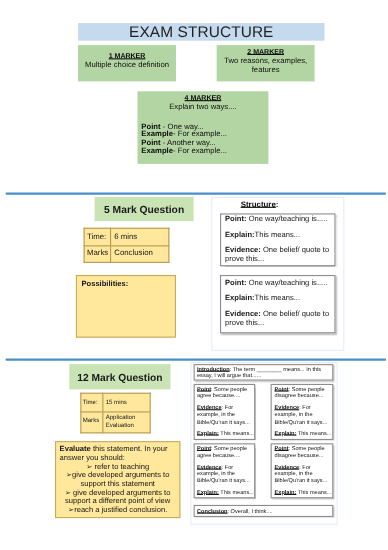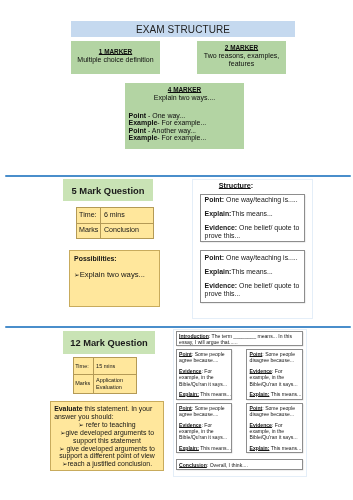--- a/index.html
+++ b/index.html
@@ -6,21 +6,21 @@
   html,body{margin:0;padding:0;}
   body{width:353px;height:500px;background:#ffffff;
        font-family:"Liberation Sans",sans-serif;color:#0d0d0d;
        -webkit-font-smoothing:antialiased;overflow:hidden;}
   .page{position:relative;width:353px;height:500px;}
   .abs{position:absolute;box-sizing:border-box;}
 
   
   #title-bar{left:71px;top:21px;width:224px;height:16px;background:#c5d9ef;
              display:flex;align-items:center;justify-content:center;}
-  #title-bar .t{font-size:10px;letter-spacing:.1px;color:#222;}
+  #title-bar .t{font-size:14px;letter-spacing:.1px;color:#222;}
 
   .green-card{background:#b3d4a3;display:flex;flex-direction:column;
               align-items:center;justify-content:center;text-align:center;
               padding-bottom:3.4px;box-sizing:border-box;}
   #box-1m{left:71px;top:41px;width:89px;height:33px;}
   #box-2m{left:197px;top:41px;width:89px;height:33px;}
   .green-card .hd{font-size:6.4px;font-weight:bold;text-decoration:underline;
                   text-decoration-thickness:0.45px;text-underline-offset:0px;
                   line-height:8px;}
   .green-card .bd{font-size:7px;line-height:8px;}
@@ -36,21 +36,21 @@
 
   
   .rule{height:1.9px;background:#4a8ecb;left:5.4px;width:345.6px;border-radius:1px;}
   #rule-1{top:174.8px;}
   #rule-2{top:325.8px;}
   .panel{border:1px solid #e4eef8;background:transparent;}
   #panel-2{left:191.7px;top:179px;width:121.8px;height:139.5px;}
   #panel-3{left:172.9px;top:329.2px;width:134.1px;height:147.5px;}
 
   
-  #s2-title{left:63px;top:179px;width:90px;height:22px;background:#c9e3b5;
+  #s2-title{left:86px;top:179px;width:90px;height:22px;background:#c9e3b5;
             display:flex;align-items:center;justify-content:center;}
   #s2-title .t{font-size:9.4px;font-weight:bold;color:#1a1a1a;}
 
   .mtable{border-collapse:collapse;background:#ffe79c;table-layout:fixed;}
   .mtable td{box-sizing:border-box;border:0.6px solid #b49a56;padding:1px 2.5px;font-size:7.1px;
              vertical-align:middle;line-height:7.6px;color:#171717;}
   .mtable td.k{font-weight:normal;}
   #s2-table{left:75.6px;top:207.2px;width:77px;}
   #s2-table td.k{width:24.8px;}
   #s2-table td.v{width:52.2px;}
@@ -154,21 +154,20 @@
     </tr>
     <tr>
       <td class="k">Marks</td>
       <td class="v">Conclusion</td>
     </tr>
   </tbody>
     </table>
 
   <div class="abs" id="s2-poss">
     <div class="hd">Possibilities:</div>
-    <div class="it"><span class="arrow">➢</span><span>Explain two ways...</span></div>
   </div>
 
   <div class="abs" id="s2-structlbl"><u>Structure</u><span>:</span></div>
 
   <div class="abs wbox" id="s2-b1">
     <div class="row"><b>Point:</b><span> One way/teaching is.....</span></div>
     <div class="row"><b>Explain:</b><span>This means...</span></div>
     <div class="row"><b>Evidence:</b><span> One belief/ quote to prove this...</span></div>
   </div>
 

